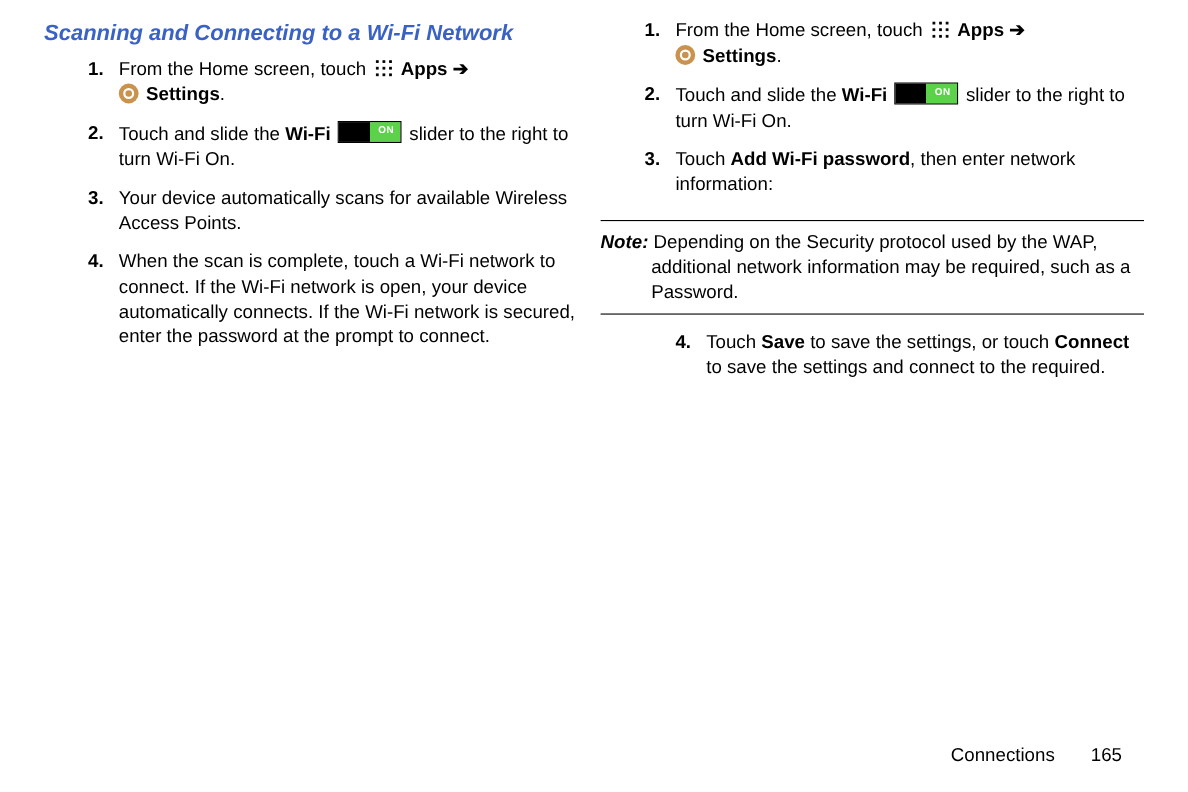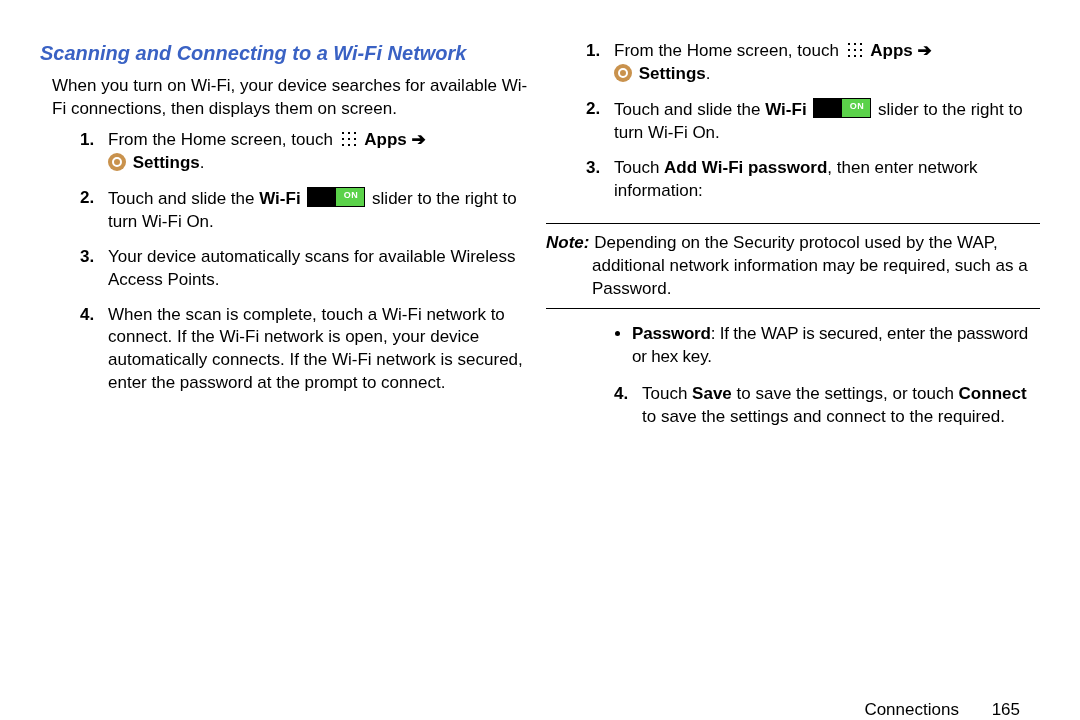--- a/index.html
+++ b/index.html
@@ -7,21 +7,21 @@
     padding: 0;
     width: 1080px;
     height: 720px;
     background: #ffffff;
     font-family: Arial, Helvetica, sans-serif;
     color: #000;
     box-sizing: border-box;
   }
   .page {
     display: flex;
-    padding: 40px 40px 20px 40px;
+    padding: 17px 40px 20px 40px;
     gap: 12px;
     height: 640px;
   }
   .col {
     flex: 1;
     font-size: 17px;
     line-height: 1.35;
   }
   h3.section {
     color: #3a62c4;
@@ -123,21 +123,20 @@
     letter-spacing:0.5px;
   }
 </style>
 </head>
 <body>
 
 <div class="page">
 
   <div class="col">
     <h3 class="section">Scanning and Connecting to a Wi-Fi Network</h3>
-    <p class="intro">When you turn on Wi-Fi, your device searches for available Wi-Fi connections, then displays them on screen.</p>
     <ol class="steps">
       <li>
         <span>From the Home screen, touch </span>
         <span class="icon-apps"></span>
         <span class="b"> Apps </span>
         <span class="b arrow">➔</span><br>
         <span class="icon-settings"></span>
         <span class="b"> Settings</span><span>.</span>
       </li>
       <li>
@@ -172,23 +171,20 @@
       </li>
     </ol>
 
     <div class="note-block">
       <div class="note-text">
         <span class="note-label b">Note:</span><span> Depending on the Security protocol used by the WAP, additional network information may be required, such as a Password.</span>
       </div>
     </div>
 
     <div style="padding-left:68px;">
-      <ul class="bullets cond" style="padding-left:18px;">
-        <li><span class="b">Password</span><span>: If the WAP is secured, enter the password or hex key.</span></li>
-      </ul>
       <div style="position:relative; padding-left:28px; margin-top:4px;">
         <span class="b" style="position:absolute;left:0;">4.</span>
         <span>Touch </span><span class="b">Save</span><span> to save the settings, or touch </span><span class="b">Connect</span><span> to save the settings and connect to the required.</span>
       </div>
     </div>
   </div>
 </div>
 
 <div class="footer">
   <span class="sec">Connections</span>

